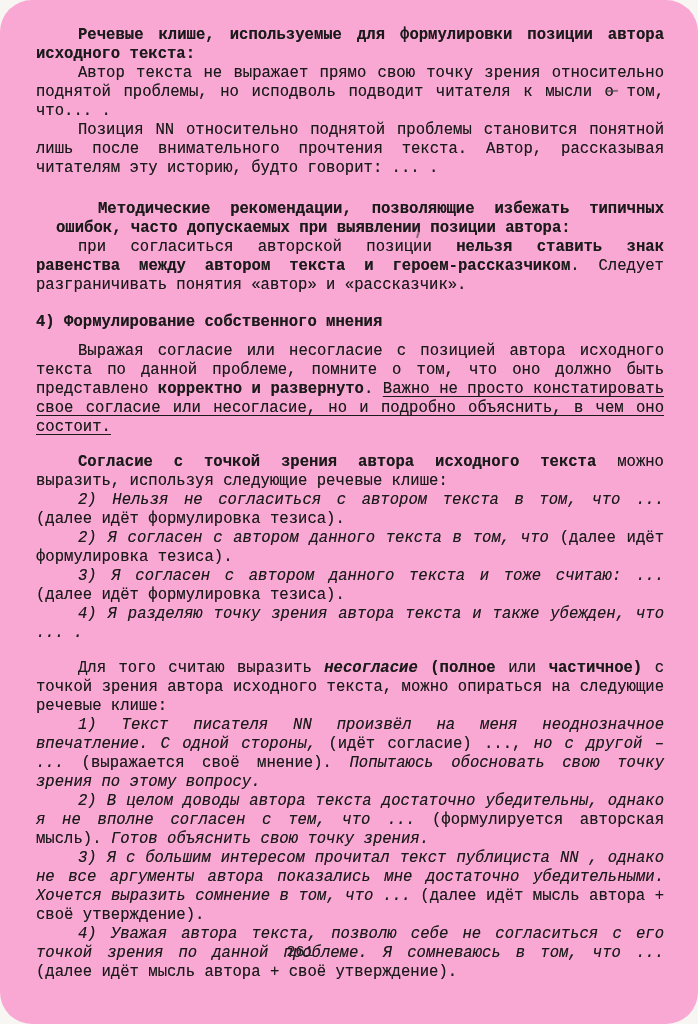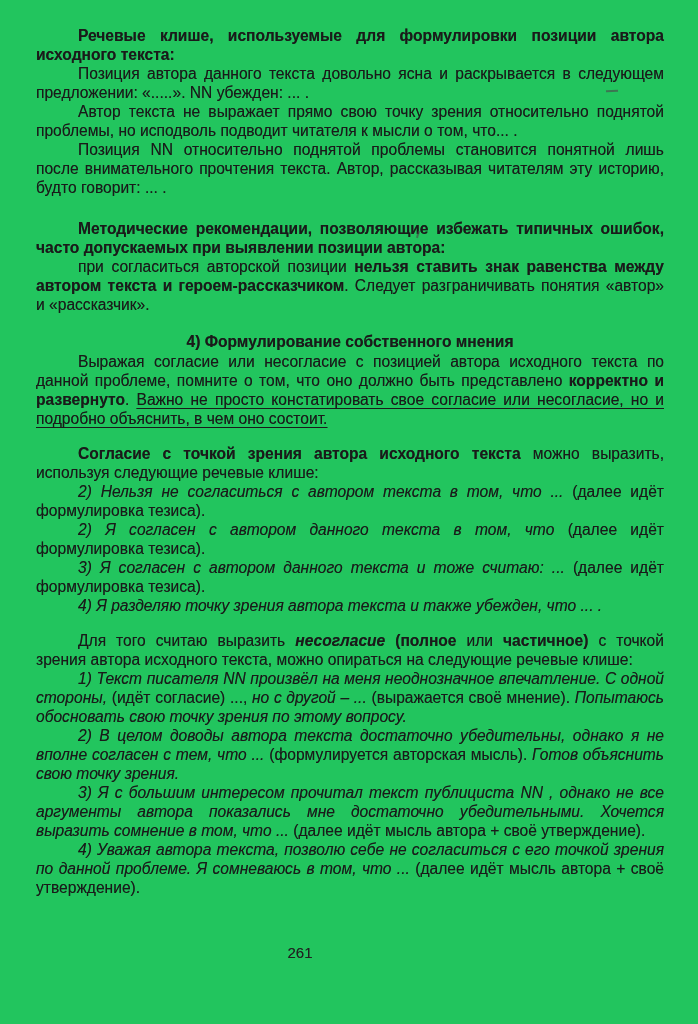--- a/index.html
+++ b/index.html
@@ -7,42 +7,42 @@
     padding: 0;
     width: 698px;
     height: 1024px;
     overflow: hidden;
     background: #f7f6f3;
   }
   .page {
     position: relative;
     width: 698px;
     height: 1024px;
-    background: #22c55e;
-    font-family: Liberation Sans, sans-serif;
+    background: #f9a8d4;
+    font-family: Liberation Mono, monospace;
     color: #1a1a1a;
+    border-radius: 32px;
   }
   .doc {
     position: absolute;
     left: 36px;
     top: 26px;
     width: 628px;
     font-size: 15.6px;
     line-height: 19px;
     text-align: justify;
     text-shadow: 0 0 0.5px rgba(25,25,25,0.55);
   }
   .para {
     margin: 0;
     text-indent: 42px;
   }
   .para.center {
-    text-align: center;
     text-indent: 0;
-    margin-bottom: 1px;
+    margin-bottom: 10px;
   }
   .r-b  { font-weight: bold; }
   .r-i  { font-style: italic; }
   .r-bi { font-weight: bold; font-style: italic; }
   .r-u  { text-decoration: underline; text-underline-offset: 2.5px; }
   .footer {
     position: absolute;
     left: 0;
     width: 600px;
     top: 944px;
@@ -66,24 +66,23 @@
     width: 2px; height: 7px;
     transform: rotate(18deg);
   }
 </style>
 </head>
 <body>
 
 <div class="page">
   <div class="doc" id="doc">
       <p class="para"><span class="r-b">Речевые клише, используемые для формулировки позиции автора исходного текста:</span></p>
-      <p class="para"><span>Позиция автора данного текста довольно ясна и раскрывается в следующем предложении: «.....». NN убежден: ... .</span></p>
       <p class="para"><span>Автор текста не выражает прямо свою точку зрения относительно поднятой проблемы, но исподволь подводит читателя к мысли о том, что... .</span></p>
       <p class="para"><span>Позиция NN относительно поднятой проблемы становится понятной лишь после внимательного прочтения текста. Автор, рассказывая читателям эту историю, будто говорит: ... .</span></p>
-      <p class="para" style="margin-top: 22px;"><span class="r-b">Методические рекомендации, позволяющие избежать типичных ошибок, часто допускаемых при выявлении позиции автора:</span></p>
+      <p class="para" style="margin-top: 22px; margin-left: 20px;"><span class="r-b">Методические рекомендации, позволяющие избежать типичных ошибок, часто допускаемых при выявлении позиции автора:</span></p>
       <p class="para"><span>при согласиться авторской позиции </span><span class="r-b">нельзя ставить знак равенства между автором текста и героем-рассказчиком</span><span>. Следует разграничивать понятия «автор» и «рассказчик».</span></p>
       <p class="para center" style="margin-top: 18px; text-indent: 0px;"><span class="r-b">4) Формулирование собственного мнения</span></p>
       <p class="para"><span>Выражая согласие или несогласие с позицией автора исходного текста по данной проблеме, помните о том, что оно должно быть представлено </span><span class="r-b">корректно и развернуто</span><span>.  </span><span class="r-u">Важно не просто констатировать свое согласие или несогласие, но и подробно объяснить, в чем оно состоит.</span></p>
       <p class="para" style="margin-top: 16px;"><span class="r-b">Согласие с точкой зрения автора исходного текста</span><span> можно выразить, используя следующие речевые клише:</span></p>
       <p class="para"><span class="r-i">2) Нельзя не согласиться с автором текста в том, что ... </span><span>(далее идёт формулировка тезиса).</span></p>
       <p class="para"><span class="r-i">2) Я согласен с автором данного текста в том, что </span><span>(далее идёт формулировка тезиса).</span></p>
       <p class="para"><span class="r-i">3) Я согласен с автором данного текста и тоже считаю: ... </span><span>(далее идёт формулировка тезиса).</span></p>
       <p class="para"><span class="r-i">4) Я разделяю точку зрения автора текста и также убежден, что ... .</span></p>
       <p class="para" style="margin-top: 16px;"><span>Для того считаю выразить </span><span class="r-bi">несогласие</span><span> </span><span class="r-b">(полное</span><span> или </span><span class="r-b">частичное)</span><span> с точкой зрения автора исходного текста, можно опираться на следующие речевые клише:</span></p>
       <p class="para"><span class="r-i">1) Текст писателя NN произвёл на меня неоднозначное впечатление. С одной стороны, </span><span>(идёт согласие) ..., </span><span class="r-i">но с другой – ... </span><span>(выражается своё мнение). </span><span class="r-i">Попытаюсь обосновать свою точку зрения по этому вопросу.</span></p>

